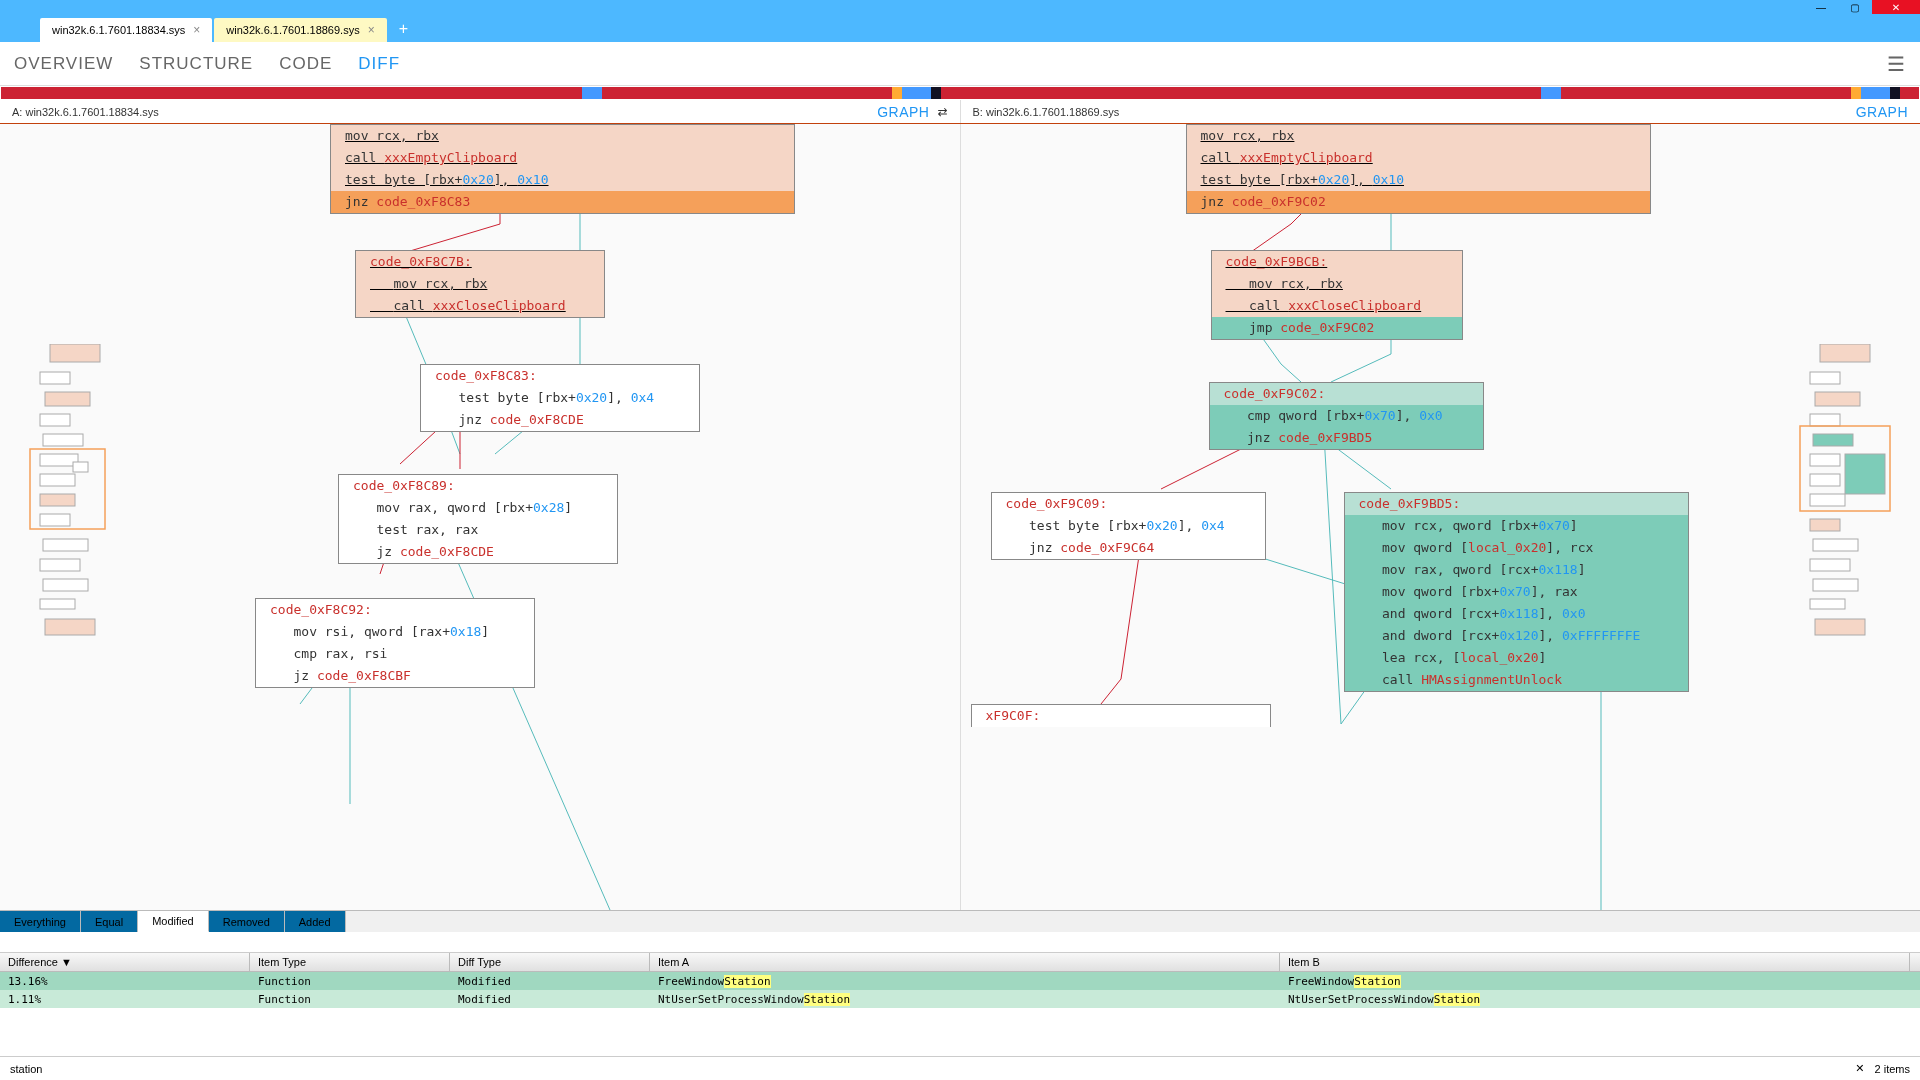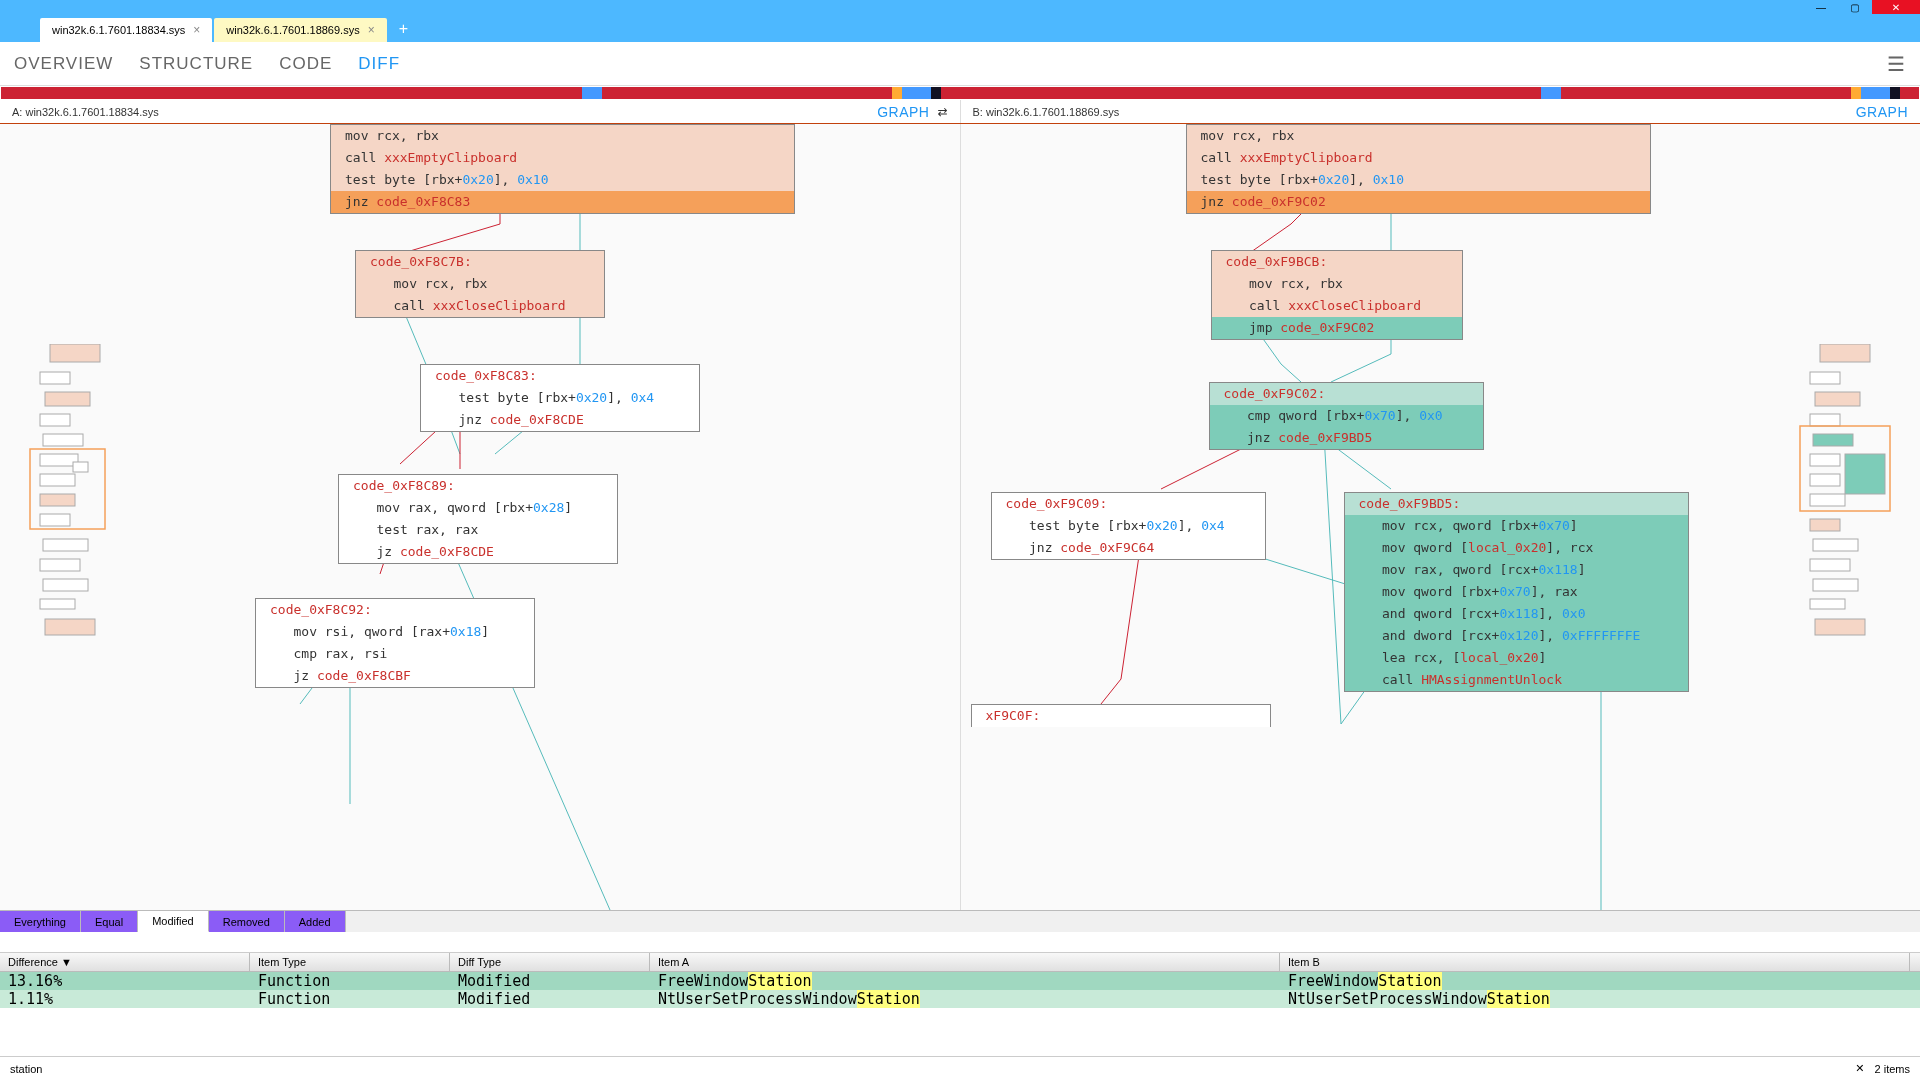--- a/index.html
+++ b/index.html
@@ -26,37 +26,37 @@
 .graph-link { color: #2196f3; font-size: 14px; letter-spacing: 0.5px; cursor: pointer; }
 .swap { font-size: 12px; cursor: pointer; }
 .content { display: flex; height: 786px; background: #fafafa; }
 .pane { flex: 1; display: flex; position: relative; border-right: 1px solid #ddd; overflow: hidden; }
 .pane:last-child { border-right: none; }
 .minimap { width: 150px; display: flex; align-items: flex-start; justify-content: center; padding-top: 220px; }
 .mm-svg { width: 100px; height: 380px; }
 .graph { flex: 1; position: relative; }
 .block { position: absolute; background: #fff; border: 1px solid #888; font-family: 'Consolas', monospace; font-size: 13px; line-height: 20px; }
 .block .ln { padding: 1px 14px; white-space: pre; }
-.bg-peach { background: #f5d6c6; }
+.bg-peach { background: #f5d6c6; text-decoration: underline; }
 .bg-orange { background: #f5a05a; }
 .bg-teal { background: #7dccb8; }
 .bg-teal-lt { background: #b8e0d4; }
 .tk-red { color: #c9302c; }
 .tk-blue { color: #2196f3; }
 .tk-grey { color: #333; }
 .edge { position: absolute; pointer-events: none; }
 .footer-tabs { height: 22px; background: #f0f0f0; display: flex; align-items: stretch; border-top: 1px solid #bbb; font-size: 11px; }
-.ftab { padding: 4px 14px; border-right: 1px solid #bbb; cursor: pointer; display: flex; align-items: center; background: #8b5cf6; }
+.ftab { padding: 4px 14px; border-right: 1px solid #bbb; cursor: pointer; display: flex; align-items: center; background: #0369a1; }
 .ftab.active { background: #fff; border-bottom: 1px solid #fff; }
 .tbl-hdr { height: 20px; background: linear-gradient(#f8f8f8,#e0e0e0); display: flex; font-size: 11px; border-top: 1px solid #ccc; border-bottom: 1px solid #bbb; margin-top: 20px; }
 .th { padding: 3px 8px; border-right: 1px solid #bbb; }
 .tbl-body { background: #fff; }
 .tr { display: flex; font-size: 11px; height: 18px; align-items: center; background: #c8ead8; }
 .tr.sel { background: #a0d8c0; }
-.td { padding: 2px 8px; font-family: 'Consolas', monospace; font-size: 15px; }
+.td { padding: 2px 8px; font-family: 'Consolas', monospace; font-size: 11px; }
 .hl { background: #ffff80; }
 .statusbar { position: absolute; bottom: 0; left: 0; right: 0; height: 24px; background: #fff; border-top: 1px solid #ccc; display: flex; align-items: center; padding: 0 10px; font-size: 11px; }
 .status-rt { margin-left: auto; display: flex; align-items: center; gap: 10px; }
 .w-col0 { width: 250px; }
 .w-col1 { width: 200px; }
 .w-col2 { width: 200px; }
 .w-col3 { width: 630px; }
 .w-col4 { width: 630px; }
 </style>
 </head>

